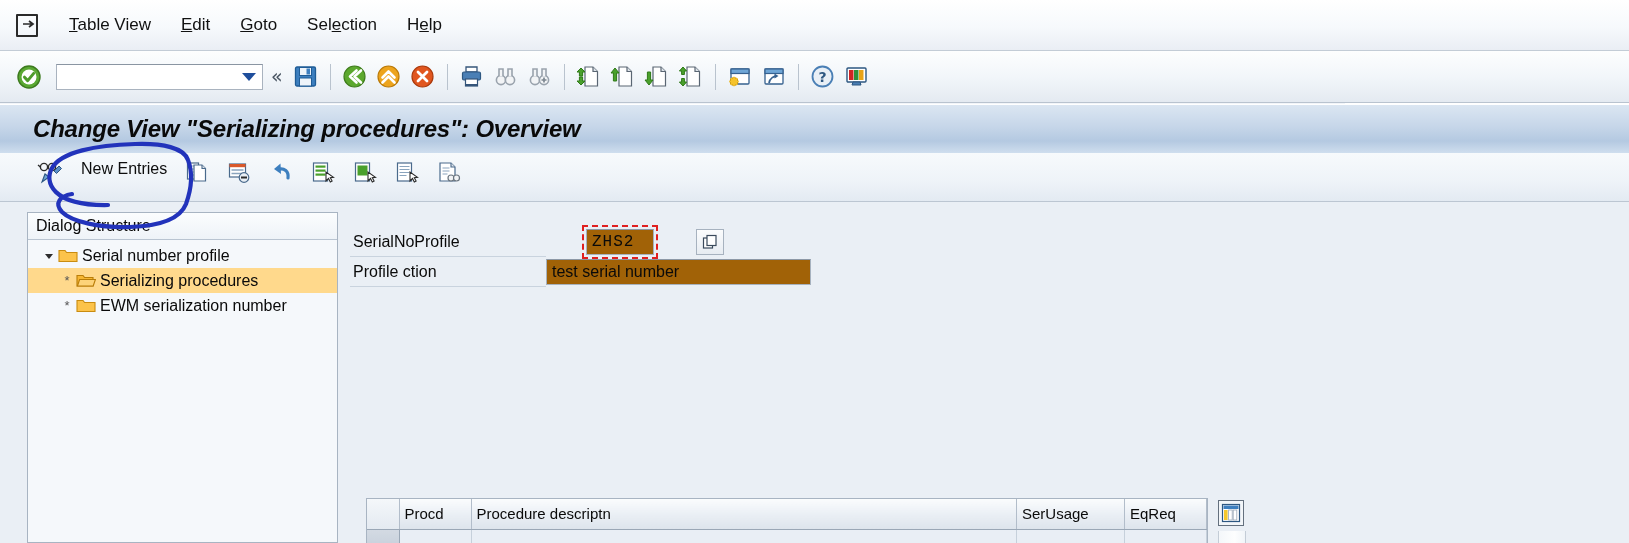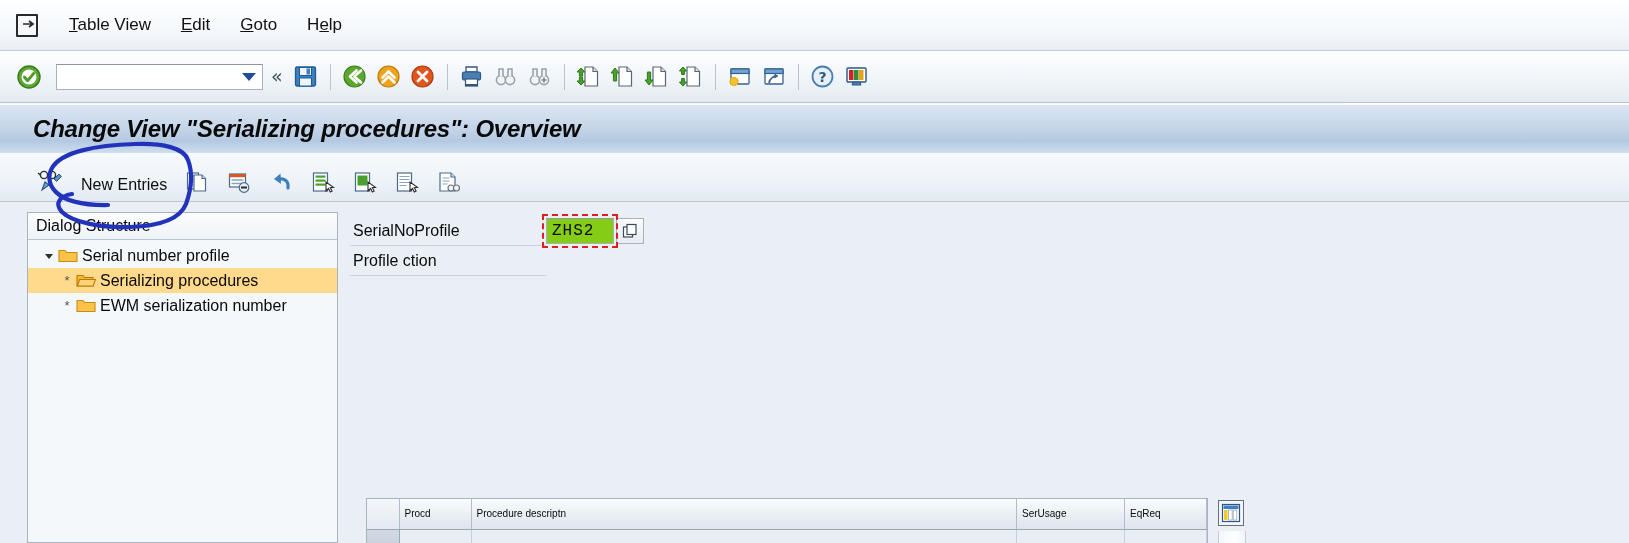--- a/index.html
+++ b/index.html
@@ -77,21 +77,21 @@
   }
 
   
   .apptoolbar{
     position:absolute;left:0;top:153px;width:1629px;height:48px;
     background:linear-gradient(to bottom,#f7fafc 0%,#eef3f8 60%,#e3eaf2 100%);
     border-bottom:1px solid #bcc6d2;
     display:flex;align-items:center;
   }
   .app-btn{
-    height:34px;display:flex;align-items:flex-end;flex:none;
+    height:34px;display:flex;align-items:flex-start;flex:none;
     padding:0 7px;margin:0 1px;border:1px solid transparent;border-radius:2px;
   }
   .app-btn .lbl{font-size:16px;color:#0d0d0d;white-space:nowrap;}
 
   
   .workarea{
     position:absolute;left:0;top:202px;width:1629px;height:341px;
     background:#eaeff5;
   }
 
@@ -126,21 +126,21 @@
 
   
   .formarea{position:absolute;left:350px;top:0;width:1275px;height:341px;}
   .frow{display:flex;align-items:center;height:30px;}
   .flabel{
     width:196px;flex:none;font-size:16px;color:#0a0a0a;
     border-bottom:1px solid #c9d3de;height:30px;line-height:30px;
     padding-left:3px;box-sizing:border-box;
   }
   .finput{
-    height:26px;background:#84cc16;border:1px solid #a7b2bf;border-top-color:#8d98a6;
+    height:26px;background:#a16207;border:1px solid #a7b2bf;border-top-color:#8d98a6;
     box-sizing:border-box;display:flex;align-items:center;padding:0 5px;
     font-size:16px;color:#0a0a0a;
   }
   .finput.mono{font-family:"Liberation Mono",monospace;font-size:16px;letter-spacing:1px;}
   .focusbox{position:relative;}
   .focusbox:after{
     content:"";position:absolute;left:-4px;top:-4px;right:-4px;bottom:-4px;
     border:2px dashed #e02020;pointer-events:none;
   }
   .f4btn{
@@ -154,21 +154,21 @@
   .tablewrap{
     position:absolute;left:366px;top:296px;width:842px;height:247px;
     border:1px solid #a8b4c2;border-bottom:none;box-sizing:border-box;
     background:#eaeff5;
   }
   table.grid{border-collapse:collapse;width:100%;table-layout:fixed;}
   table.grid th{
     height:30px;
     background:linear-gradient(to bottom,#fafcfd 0%,#e9eef4 55%,#dde4ec 100%);
     border-right:1px solid #b2bdca;border-bottom:1px solid #9aa7b6;
-    font-size:10px;font-weight:normal;color:#0a0a0a;text-align:left;
+    font-size:15px;font-weight:normal;color:#0a0a0a;text-align:left;
     padding:0 5px;box-sizing:border-box;
   }
   table.grid th.selcol{
     width:32px;padding:0;
     background:linear-gradient(to bottom,#f4f7fa 0%,#e4eaf1 100%);
   }
   table.grid td{
     height:27px;border-right:1px solid #c6d0db;border-bottom:1px solid #ccd5df;
     background:#e9eef5;padding:0 5px;font-size:15px;box-sizing:border-box;
   }
@@ -208,20 +208,21 @@
   <div class="menubar">
     <div class="sysmenu-icon">
       <div class="bx"></div>
       <svg class="arw" viewBox="0 0 14 8">
           <path d="M0 4h9M6 1l4 3-4 3" stroke="#2a2a2a" stroke-width="1.7" fill="none"></path>
         </svg>
     </div>
     <div class="menu-item"><span class="acc">T</span><span>able View</span></div>
     <div class="menu-item"><span class="acc">E</span><span>dit</span></div>
     <div class="menu-item"><span class="acc">G</span><span>oto</span></div>
+    <div class="menu-item"><span>Sel</span><span class="acc">e</span><span>ction</span></div>
     <div class="menu-item"><span>H</span><span class="acc">e</span><span>lp</span></div>
   </div>
 
   <div class="systoolbar">
     <div class="tb-gap"></div>
     <div class="tb-btn">
       <svg width="26" height="26" viewBox="0 0 26 26">
         <circle cx="13" cy="13" r="11" fill="#5aa832" stroke="#3c7a1e" stroke-width="1.4"></circle>
         <circle cx="13" cy="13" r="7.5" fill="#ffffff"></circle>
         <path d="M8.5 13.2l3.2 3.4 6-7.2" stroke="#4e9b2b" stroke-width="3" fill="none" stroke-linecap="round" stroke-linejoin="round"></path>
@@ -462,34 +463,35 @@
               <path d="M1 2.5h6l1.6 2H19v9H1z" fill="#fcc34a" stroke="#c98c10" stroke-width="1.1"></path>
             </svg>
           </span>
           <span class="tlabel">EWM serialization number</span>
         </div>
 
       </div>
     </div>
 
     <div class="formarea">
-      <div class="frow" style="margin-top:14px;">
+      <div class="frow" style="margin-top:25px;gap:40px;">
         <div class="flabel">SerialNoProfile</div>
         <div class="focusbox">
           <div class="finput mono" style="width:68px;">ZHS2</div>
         </div>
         <div class="f4btn">
           <svg width="16" height="16" viewBox="0 0 16 16">
             <rect x="1.5" y="4" width="9" height="10" fill="#ffffff" stroke="#3a4a5c" stroke-width="1.2"></rect>
             <rect x="5" y="1.5" width="9" height="10" fill="#ffffff" stroke="#3a4a5c" stroke-width="1.2"></rect>
           </svg>
         </div>
       </div>
       <div class="frow">
         <div class="flabel">Profile ction</div>
+        <div class="finput" style="width:265px;">test serial number</div>
       </div>
     </div>
 
     <div class="tablewrap">
       <table class="grid">
         <colgroup>
           <col style="width:32px;">
             <col style="width:72px;">
             <col>
             <col style="width:108px;">

